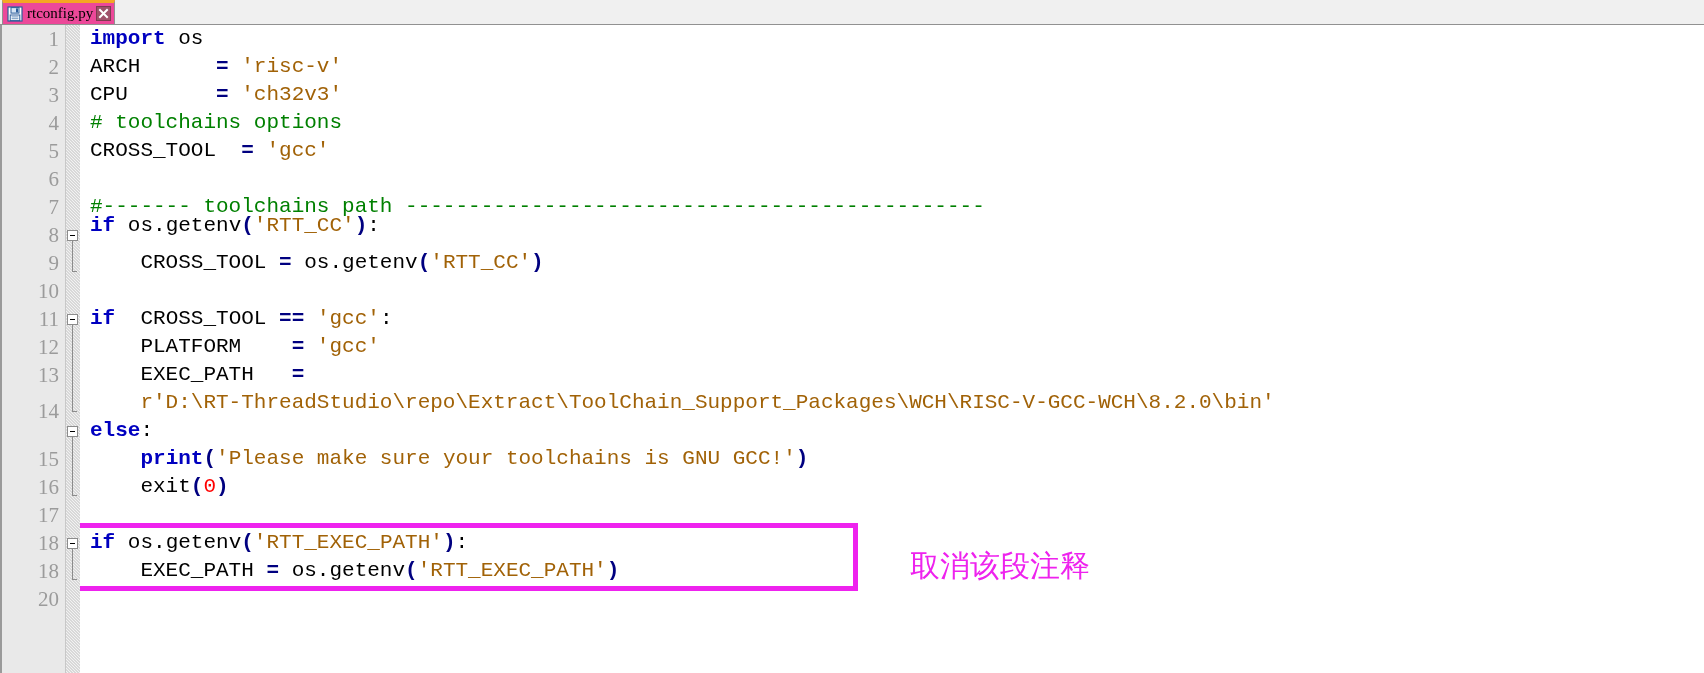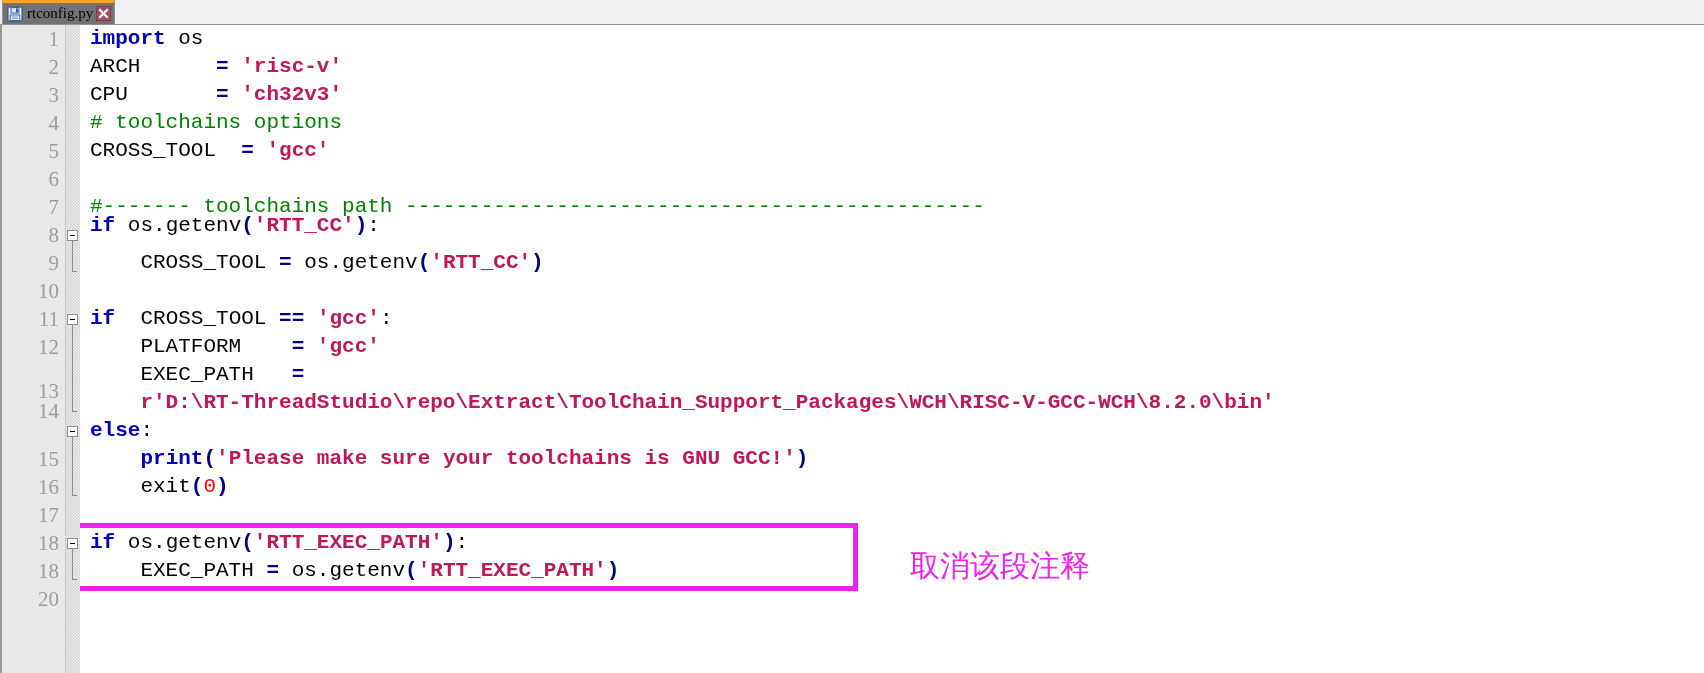--- a/index.html
+++ b/index.html
@@ -24,21 +24,21 @@
     box-sizing: border-box;
   }
   .tab {
     position: absolute;
     left: 2px;
     top: 0px;
     height: 24px;
     display: flex;
     align-items: center;
     padding: 0 3px 0 4px;
-    background: #737373;
+    background: #ec4899;
     border-left: 1px solid #919191;
     border-right: 1px solid #919191;
     border-top: 3px solid #f5a623;
     box-sizing: border-box;
   }
   .tab-icon {
     width: 16px;
     height: 16px;
     margin-right: 4px;
     flex: 0 0 auto;
@@ -122,21 +122,21 @@
     white-space: pre;
     font-family: "Liberation Mono", "DejaVu Sans Mono", monospace;
     font-size: 21px;
     color: #000000;
     letter-spacing: 0px;
   }
 
   
   .kw   { color: #0000c0; font-weight: bold; }
   .op   { color: #000080; font-weight: bold; }
-  .str  { color: #be185d; font-weight: bold; }
+  .str  { color: #a16207; }
   .cmt  { color: #008000; }
   .num  { color: #ff0000; }
   .pl   { color: #000000; }
 
   
   .fold-box {
     position: absolute;
     left: 1px;
     width: 11px;
     height: 11px;
@@ -217,21 +217,21 @@
       <div class="ln" style="top: 56px;">3</div>
       <div class="ln" style="top: 84px;">4</div>
       <div class="ln" style="top: 112px;">5</div>
       <div class="ln" style="top: 140px;">6</div>
       <div class="ln" style="top: 168px;">7</div>
       <div class="ln" style="top: 196px;">8</div>
       <div class="ln" style="top: 224px;">9</div>
       <div class="ln" style="top: 252px;">10</div>
       <div class="ln" style="top: 280px;">11</div>
       <div class="ln" style="top: 308px;">12</div>
-      <div class="ln" style="top: 336px; margin-top: 16px;">13</div>
+      <div class="ln" style="top: 336px;">13</div>
       <div class="ln" style="top: 372px;">14</div>
       <div class="ln" style="top: 420px;">15</div>
       <div class="ln" style="top: 448px;">16</div>
       <div class="ln" style="top: 476px;">17</div>
       <div class="ln" style="top: 504px;">18</div>
       <div class="ln" style="top: 532px;">18</div>
       <div class="ln" style="top: 560px;">20</div>
     </div>
   <div class="fold-margin" id="foldmargin">
       <div class="fold-box" style="top: 205px;"></div>

